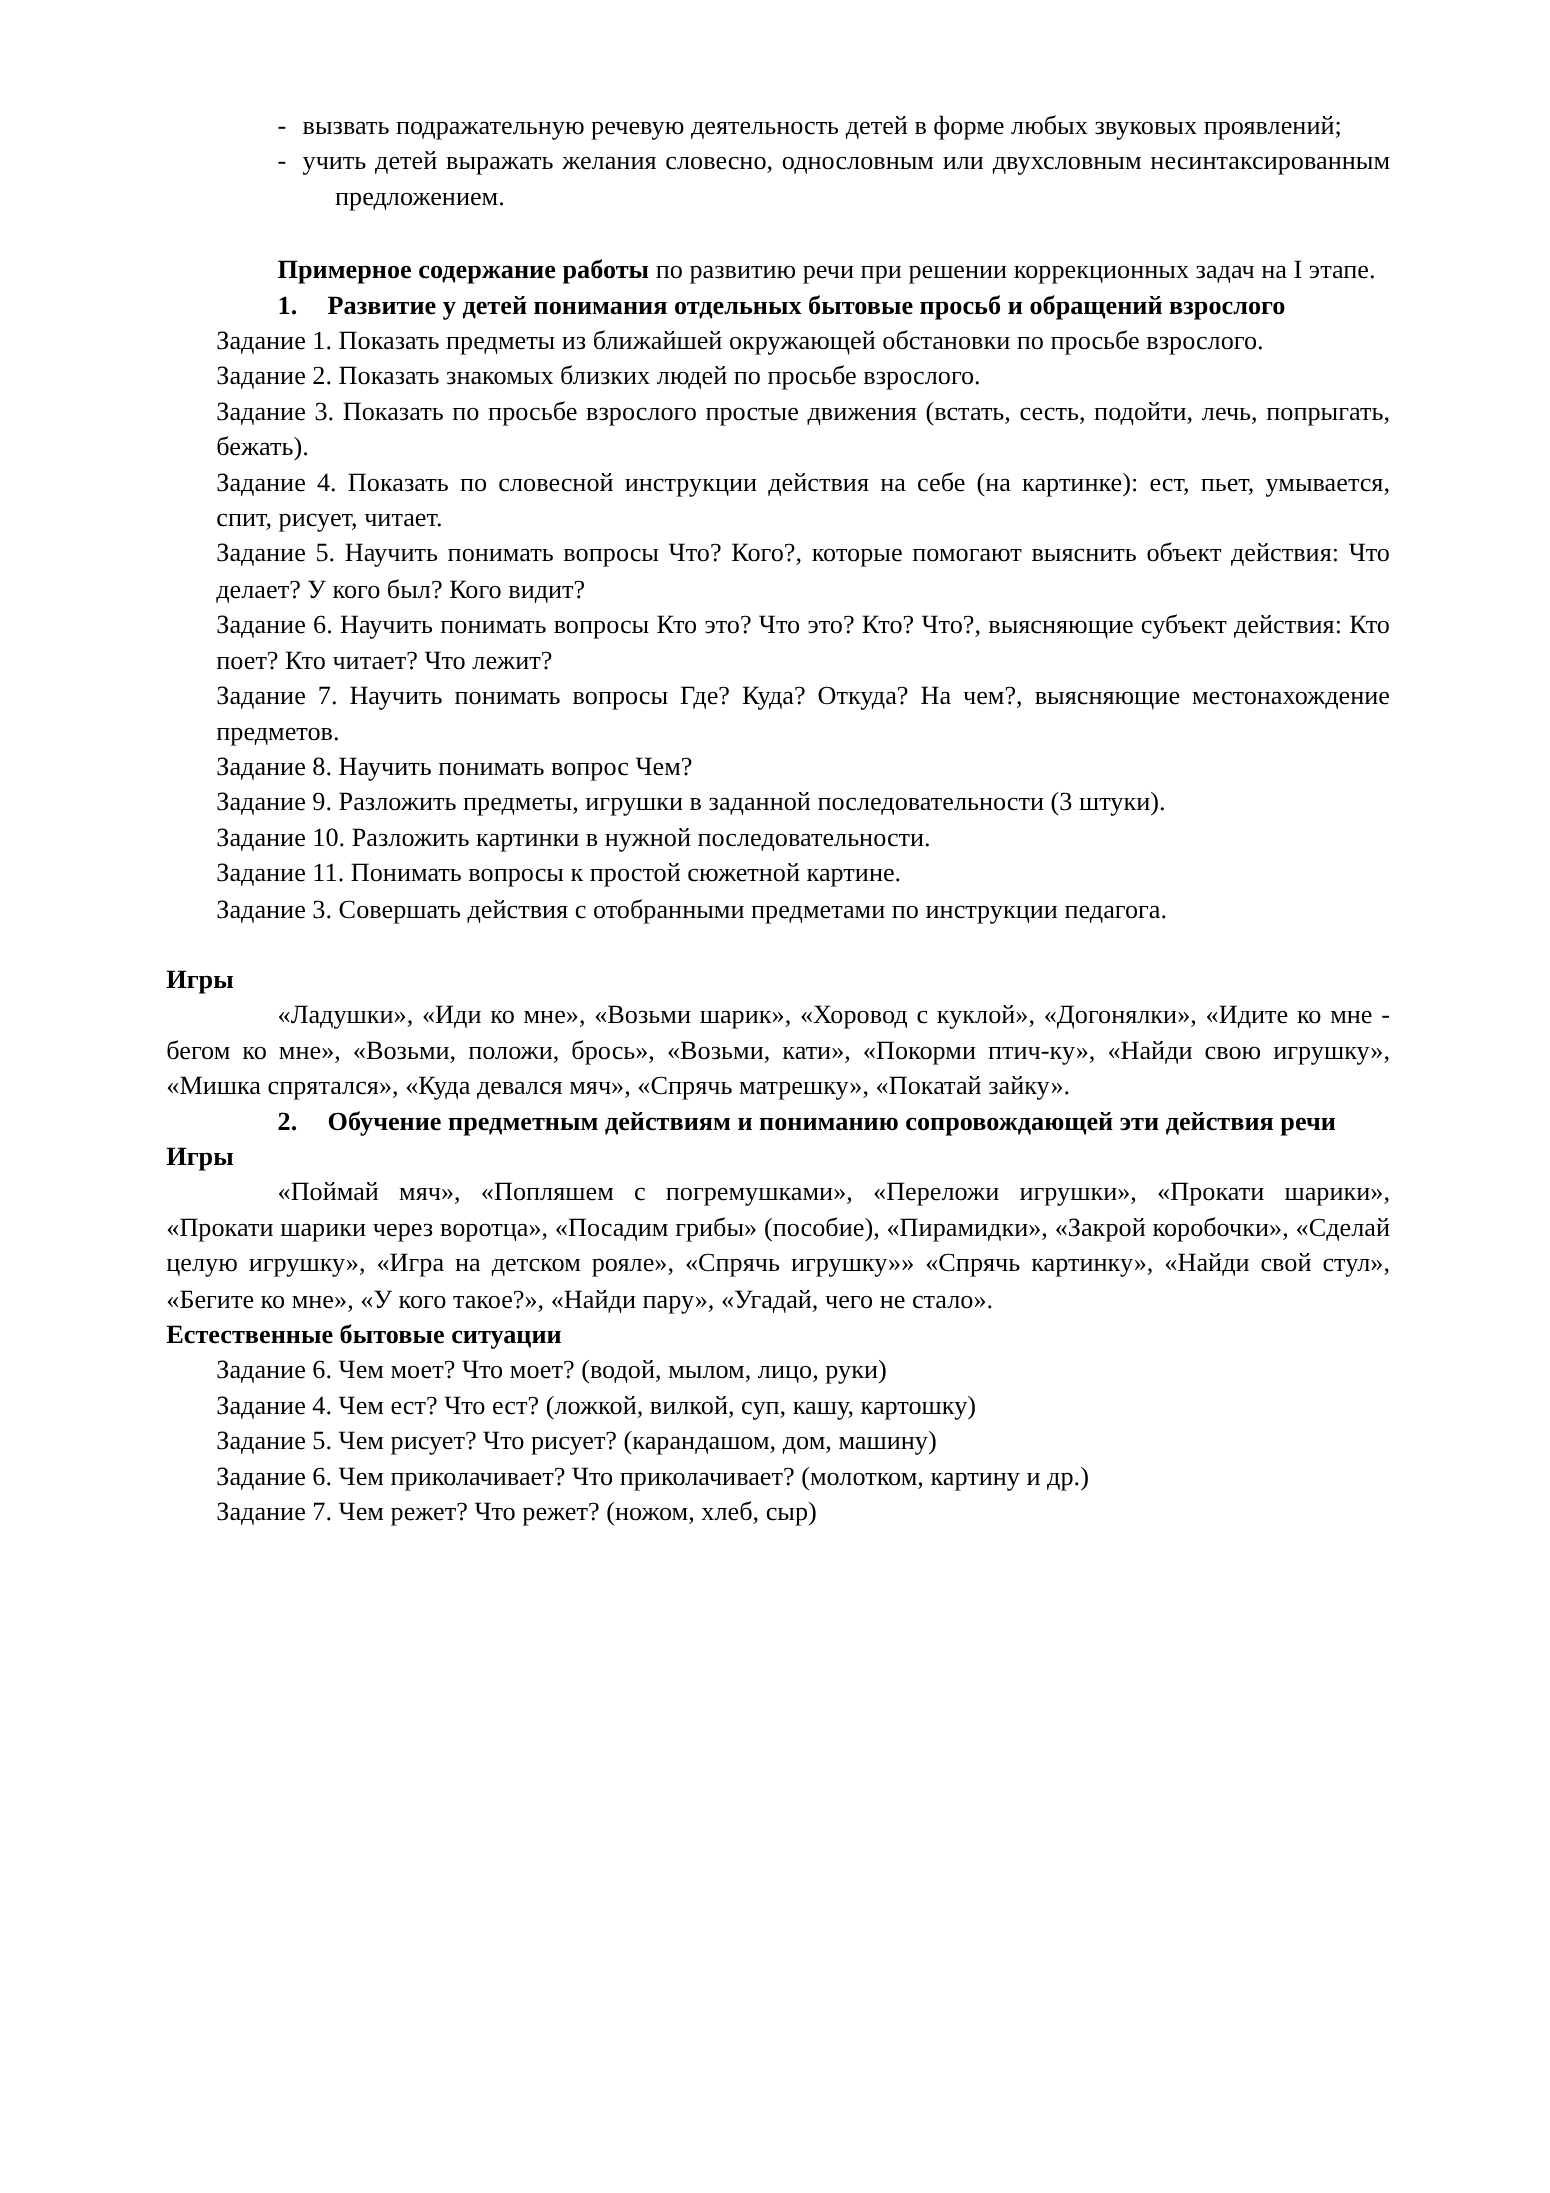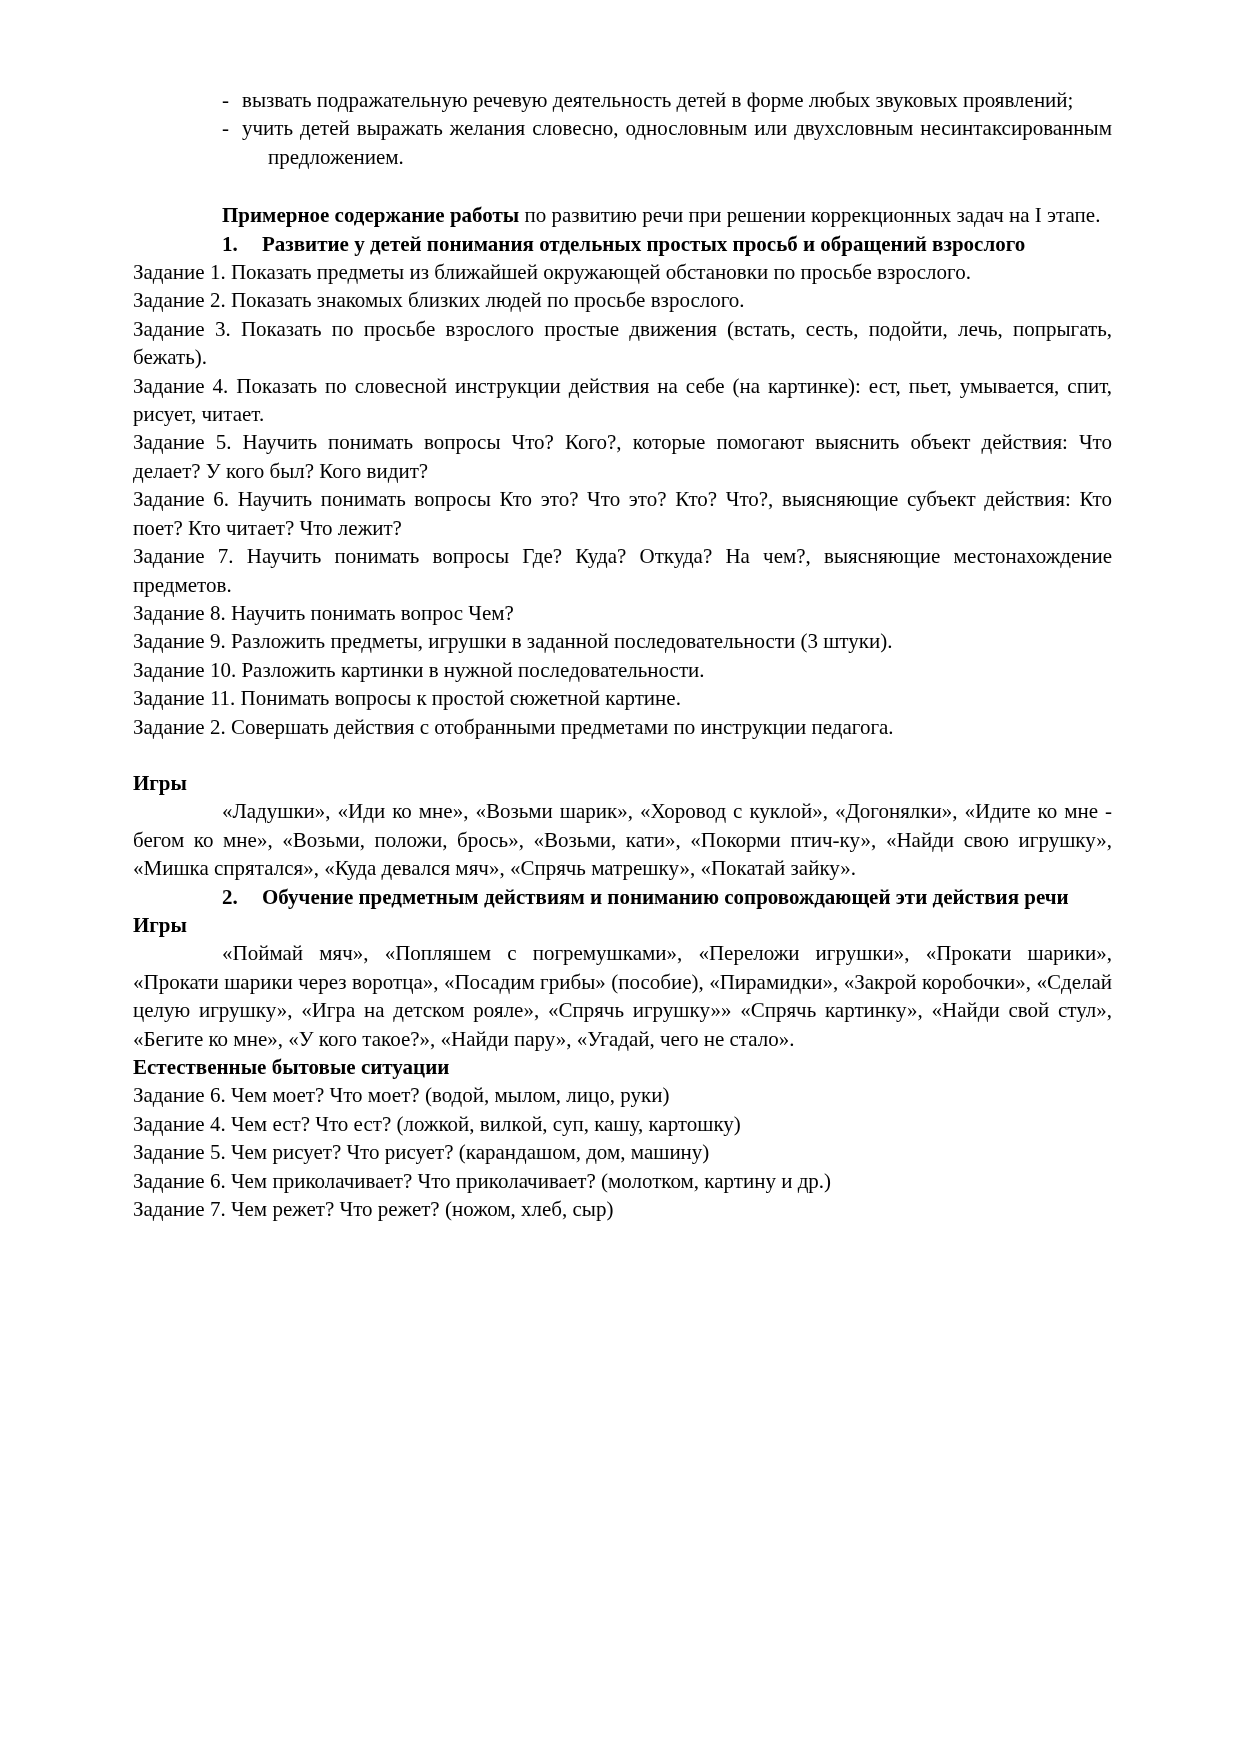--- a/index.html
+++ b/index.html
@@ -29,53 +29,53 @@
   
   .heading {
     font-weight: bold;
     text-align: justify;
     padding-left: 129px;
     text-indent: -40px;
   }
   .hnum { display: inline-block; width: 40px; text-indent: 0; }
   
   .center-head { font-weight: bold; }
-  .task { text-align: justify; }
+  .task { text-align: justify; margin-left: 40px; }
   .mt-2lines { margin-top: 30px; }
   .mt-1line { margin-top: 28px; }
   .mt-big { margin-top: 86px; }
   b.lead { font-weight: bold; }
 </style>
 </head>
 <body>
 
 <div class="page">
 
   <div>
     <div class="bullet"><span class="bdash">-</span><span>вызвать подражательную речевую деятельность детей в форме любых звуковых проявлений;</span></div>
     <div class="bullet"><span class="bdash">-</span><span>учить детей выражать желания словесно, однословным или двухсловным несинтаксированным предложением.</span></div>
   </div>
 
   <p class="p-indent mt-2lines"><b class="lead">Примерное содержание работы</b><span> по развитию речи при решении коррекционных задач на I этапе.</span></p>
 
-  <div class="heading"><span class="hnum">1.</span><span>Развитие у детей понимания отдельных простых просьб и обращений взрослого</span></div>
+  <div class="heading"><span class="hnum">1.</span><span>Развитие у детей понимания отдельных бытовые просьб и обращений взрослого</span></div>
 
   <div>
     <p class="task">Задание 1. Показать предметы из ближайшей окружающей обстановки по просьбе взрослого.</p>
     <p class="task">Задание 2. Показать знакомых близких людей по просьбе взрослого.</p>
     <p class="task">Задание 3. Показать по просьбе взрослого простые движения (встать, сесть, подойти, лечь, попрыгать, бежать).</p>
     <p class="task">Задание 4. Показать по словесной инструкции действия на себе (на картинке): ест, пьет, умывается, спит, рисует, читает.</p>
     <p class="task">Задание 5. Научить понимать вопросы Что? Кого?, которые помогают выяснить объект действия: Что делает? У кого был? Кого видит?</p>
     <p class="task">Задание 6. Научить понимать вопросы Кто это? Что это? Кто? Что?, выясняющие субъект действия: Кто поет? Кто читает? Что лежит?</p>
     <p class="task">Задание 7. Научить понимать вопросы Где? Куда? Откуда? На чем?, выясняющие местонахождение предметов.</p>
     <p class="task">Задание 8. Научить понимать вопрос Чем?</p>
     <p class="task">Задание 9. Разложить предметы, игрушки в заданной последовательности (3 штуки).</p>
     <p class="task">Задание 10. Разложить картинки в нужной последовательности.</p>
     <p class="task">Задание 11. Понимать вопросы к простой сюжетной картине.</p>
-    <p class="task">Задание 2. Совершать действия с отобранными предметами по инструкции педагога.</p>
+    <p class="task">Задание 3. Совершать действия с отобранными предметами по инструкции педагога.</p>
   </div>
 
   <div class="center-head mt-1line">Игры</div>
 
   <p class="p-indent">«Ладушки», «Иди ко мне», «Возьми шарик», «Хоровод с куклой», «Догонялки», «Идите ко мне - бегом ко мне», «Возьми, положи, брось», «Возьми, кати», «Покорми птич-ку», «Найди свою игрушку», «Мишка спрятался», «Куда девался мяч», «Спрячь матрешку», «Покатай зайку».</p>
 
   <div class="heading mt-big"><span class="hnum">2.</span><span>Обучение предметным действиям и пониманию сопровождающей эти действия речи</span></div>
 
   <div class="center-head">Игры</div>
 

